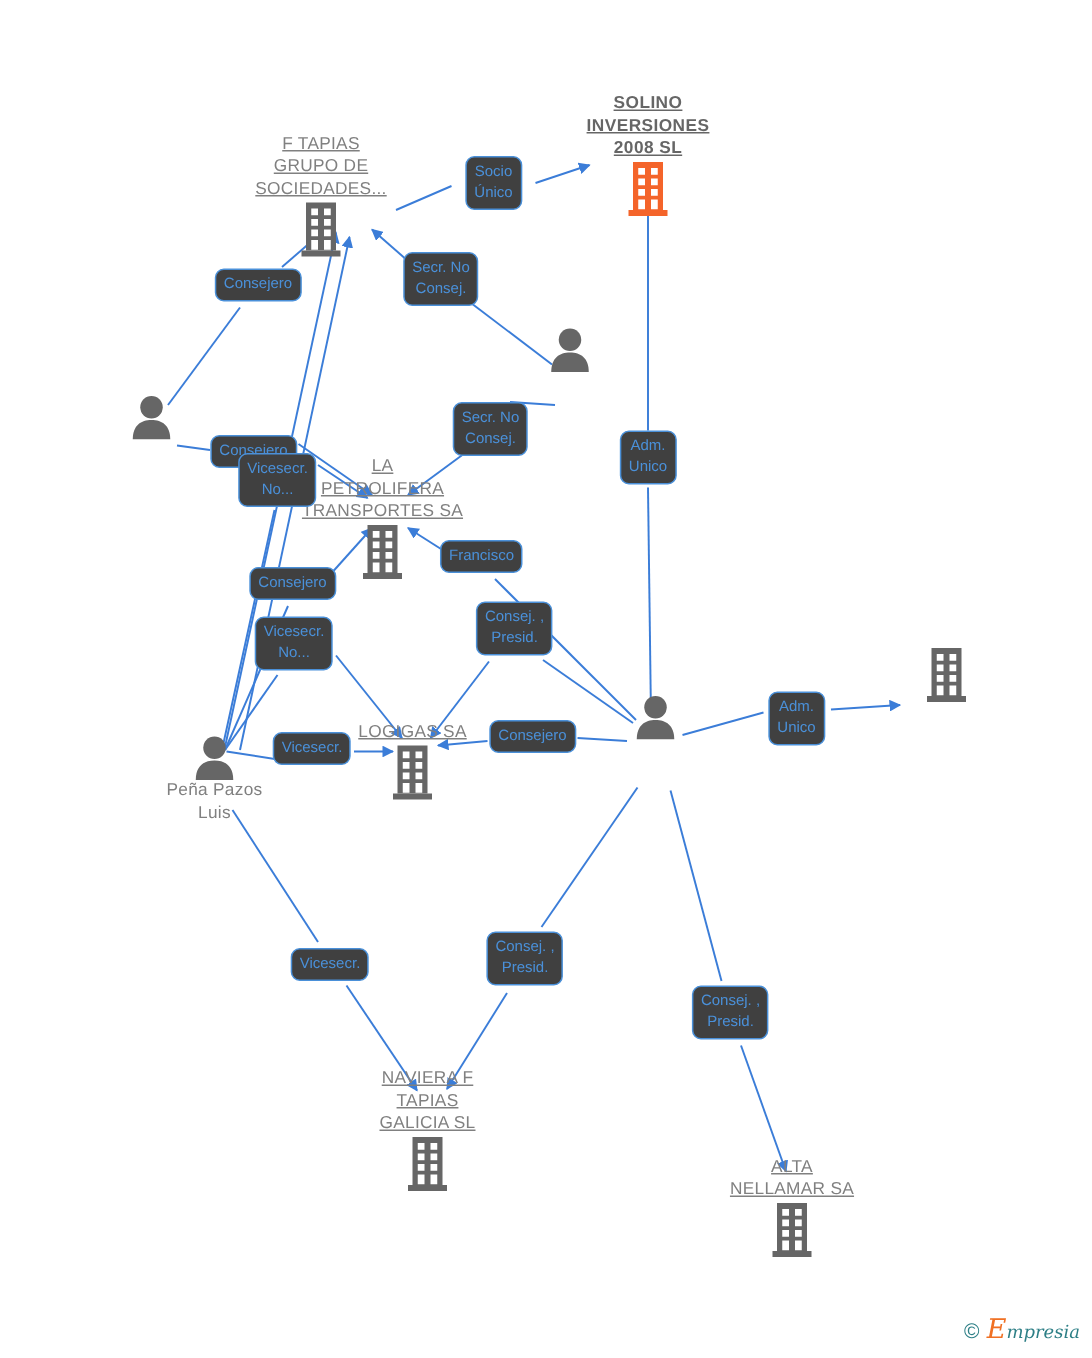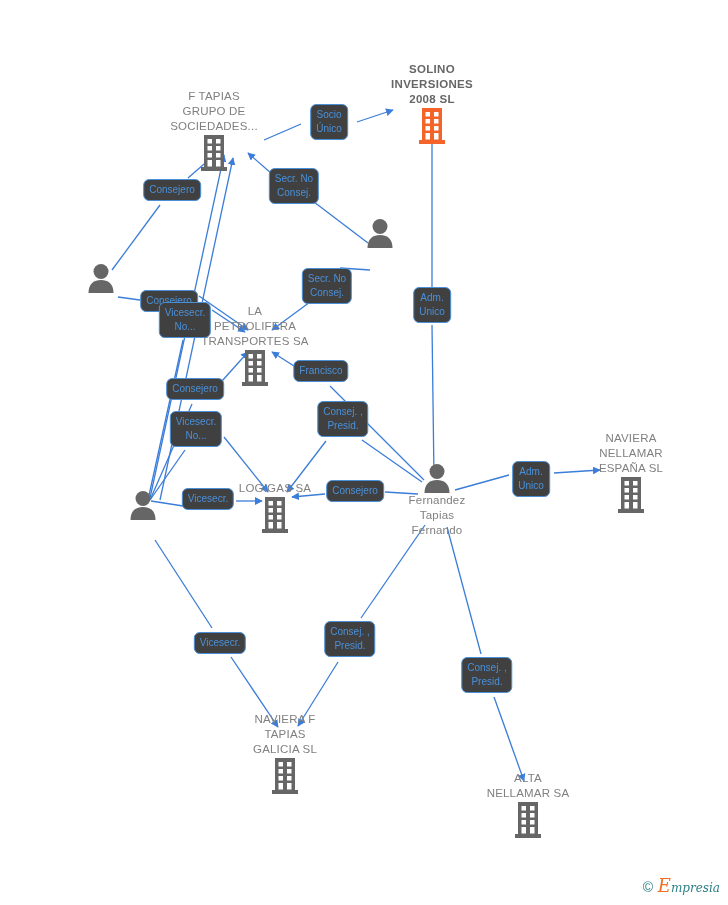--- a/index.html
+++ b/index.html
@@ -32,21 +32,21 @@
     line-height: 0;
   }
   .node .caption {
     display: block;
     font-size: 11.5px;
     line-height: 15px;
     color: #808080;
     white-space: pre-line;
     letter-spacing: 0.2px;
   }
-  .node.company .caption { color: #808080; }
+  .node.company .caption { color: #808080; text-decoration: underline; }
   .node.person  .caption { color: #808080; }
   .node.highlight .caption {
     color: #666666;
     font-weight: bold;
     font-size: 11.5px;
     letter-spacing: .3px;
   }
 
   .rolebox {
     position: absolute;
@@ -199,23 +199,20 @@
             <rect x="17" y="5" width="4.5" height="4.5" fill="#fff"></rect>
             <rect x="8.5" y="12" width="4.5" height="4.5" fill="#fff"></rect>
             <rect x="17" y="12" width="4.5" height="4.5" fill="#fff"></rect>
             <rect x="8.5" y="19" width="4.5" height="4.5" fill="#fff"></rect>
             <rect x="17" y="19" width="4.5" height="4.5" fill="#fff"></rect>
             <rect x="8.5" y="26" width="4.5" height="6.5" fill="#fff"></rect>
             <rect x="17" y="26" width="4.5" height="6.5" fill="#fff"></rect>
           </svg></span>
       </div>
       <div class="node company" style="left: 631px; top: 430.5px;">
-        <span class="caption">NAVIERA
-NELLAMAR
-ESPAÑA SL</span>
         <span class="glyph"><svg width="30" height="38" viewBox="0 0 30 38" xmlns="http://www.w3.org/2000/svg">
             <rect x="5" y="1" width="20" height="32" fill="#666666"></rect>
             <rect x="2" y="33" width="26" height="4" fill="#666666"></rect>
             <rect x="8.5" y="5" width="4.5" height="4.5" fill="#fff"></rect>
             <rect x="17" y="5" width="4.5" height="4.5" fill="#fff"></rect>
             <rect x="8.5" y="12" width="4.5" height="4.5" fill="#fff"></rect>
             <rect x="17" y="12" width="4.5" height="4.5" fill="#fff"></rect>
             <rect x="8.5" y="19" width="4.5" height="4.5" fill="#fff"></rect>
             <rect x="17" y="19" width="4.5" height="4.5" fill="#fff"></rect>
             <rect x="8.5" y="26" width="4.5" height="6.5" fill="#fff"></rect>
@@ -265,29 +262,28 @@
         <span class="glyph"><svg width="28" height="30" viewBox="0 0 28 30" xmlns="http://www.w3.org/2000/svg">
             <circle cx="14" cy="8.5" r="7.5" fill="#666666"></circle>
             <path d="M 1.5 30 C 1.5 20.5 7 17 14 17 C 21 17 26.5 20.5 26.5 30 Z" fill="#666666"></path>
           </svg></span>
       </div>
       <div class="node person" style="left: 143px; top: 490px;">
         <span class="glyph"><svg width="28" height="30" viewBox="0 0 28 30" xmlns="http://www.w3.org/2000/svg">
             <circle cx="14" cy="8.5" r="7.5" fill="#666666"></circle>
             <path d="M 1.5 30 C 1.5 20.5 7 17 14 17 C 21 17 26.5 20.5 26.5 30 Z" fill="#666666"></path>
           </svg></span>
+        <span class="caption">Peña Pazos
+Luis</span>
       </div>
       <div class="node person" style="left: 437px; top: 462.5px;">
         <span class="glyph"><svg width="28" height="30" viewBox="0 0 28 30" xmlns="http://www.w3.org/2000/svg">
             <circle cx="14" cy="8.5" r="7.5" fill="#666666"></circle>
             <path d="M 1.5 30 C 1.5 20.5 7 17 14 17 C 21 17 26.5 20.5 26.5 30 Z" fill="#666666"></path>
           </svg></span>
-        <span class="caption">Fernandez
-Tapias
-Fernando</span>
       </div>
     </div>
   <div id="role-layer">
       <div class="rolebox" style="left: 329px; top: 122px;">Socio
 Único</div>
       <div class="rolebox" style="left: 172px; top: 190px;">Consejero</div>
       <div class="rolebox" style="left: 294px; top: 186px;">Secr.  No
 Consej.</div>
       <div class="rolebox" style="left: 327px; top: 286px;">Secr.  No
 Consej.</div>

